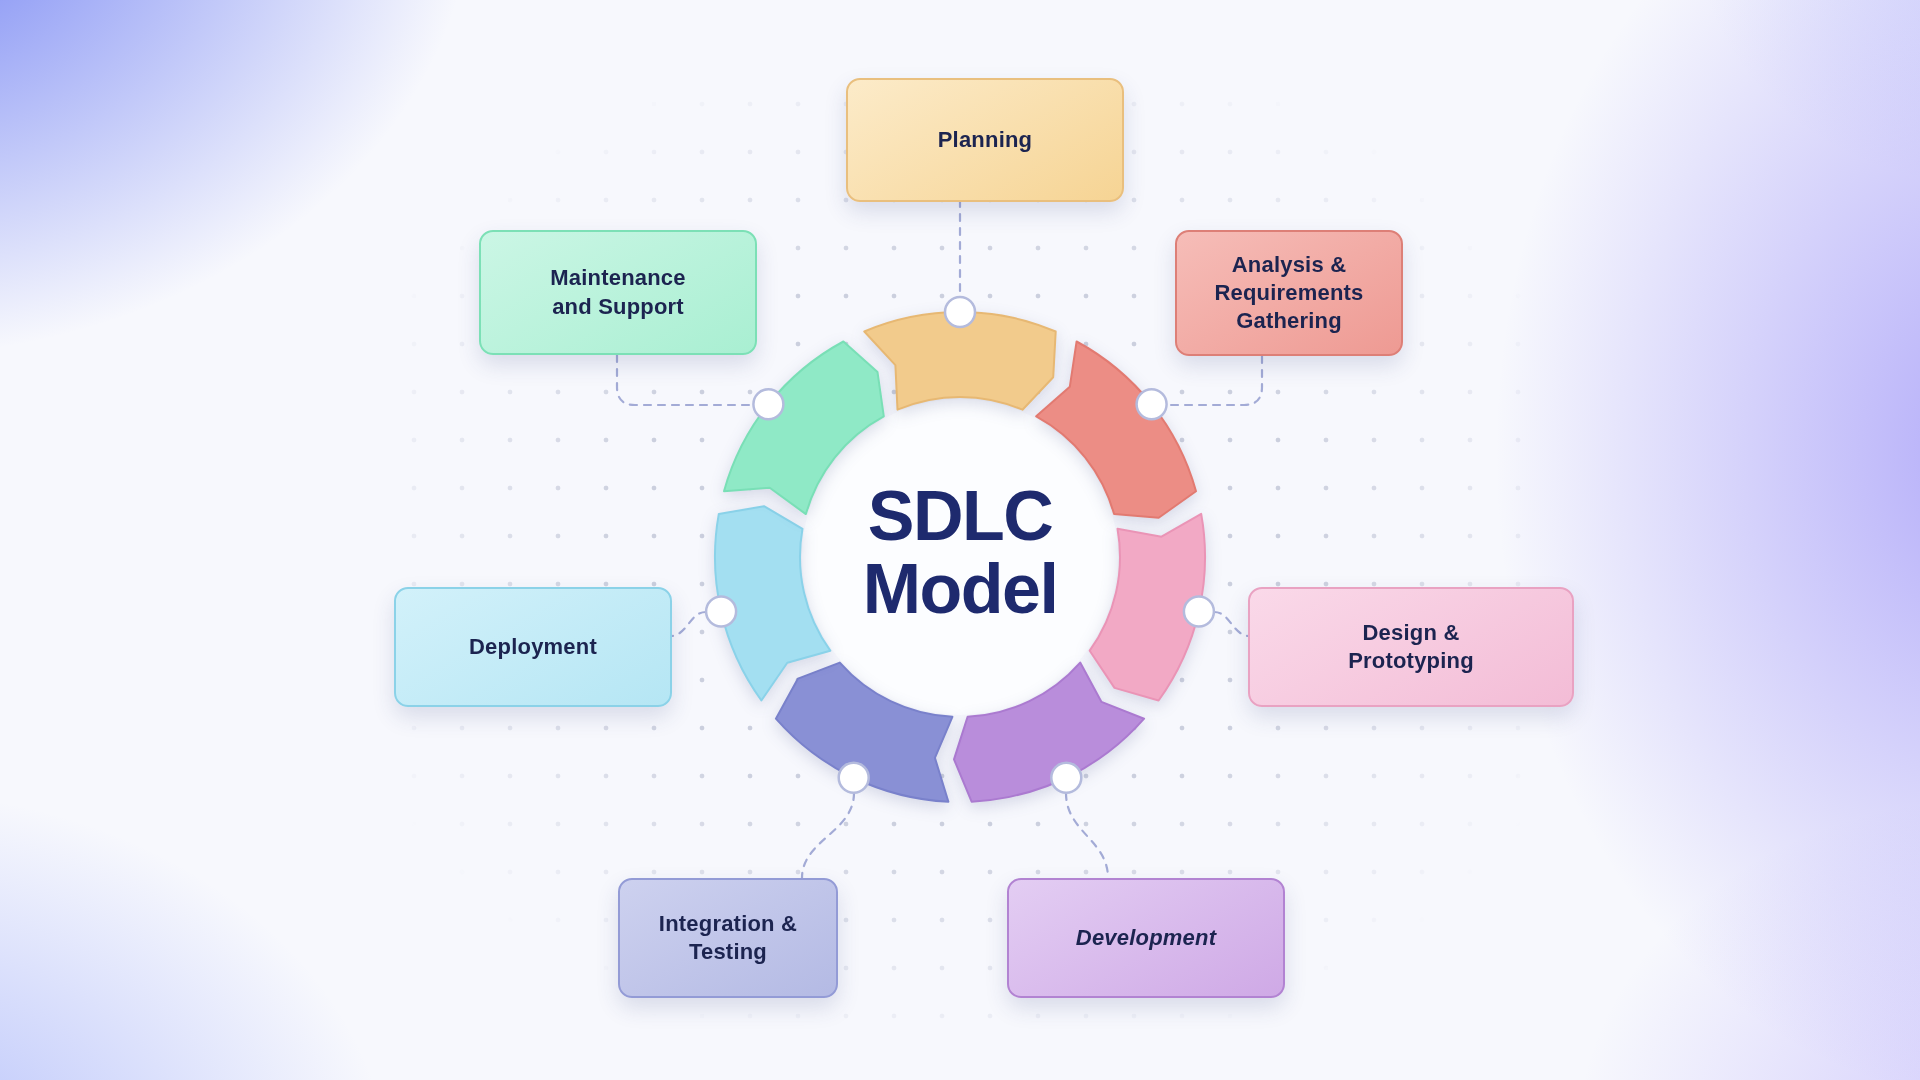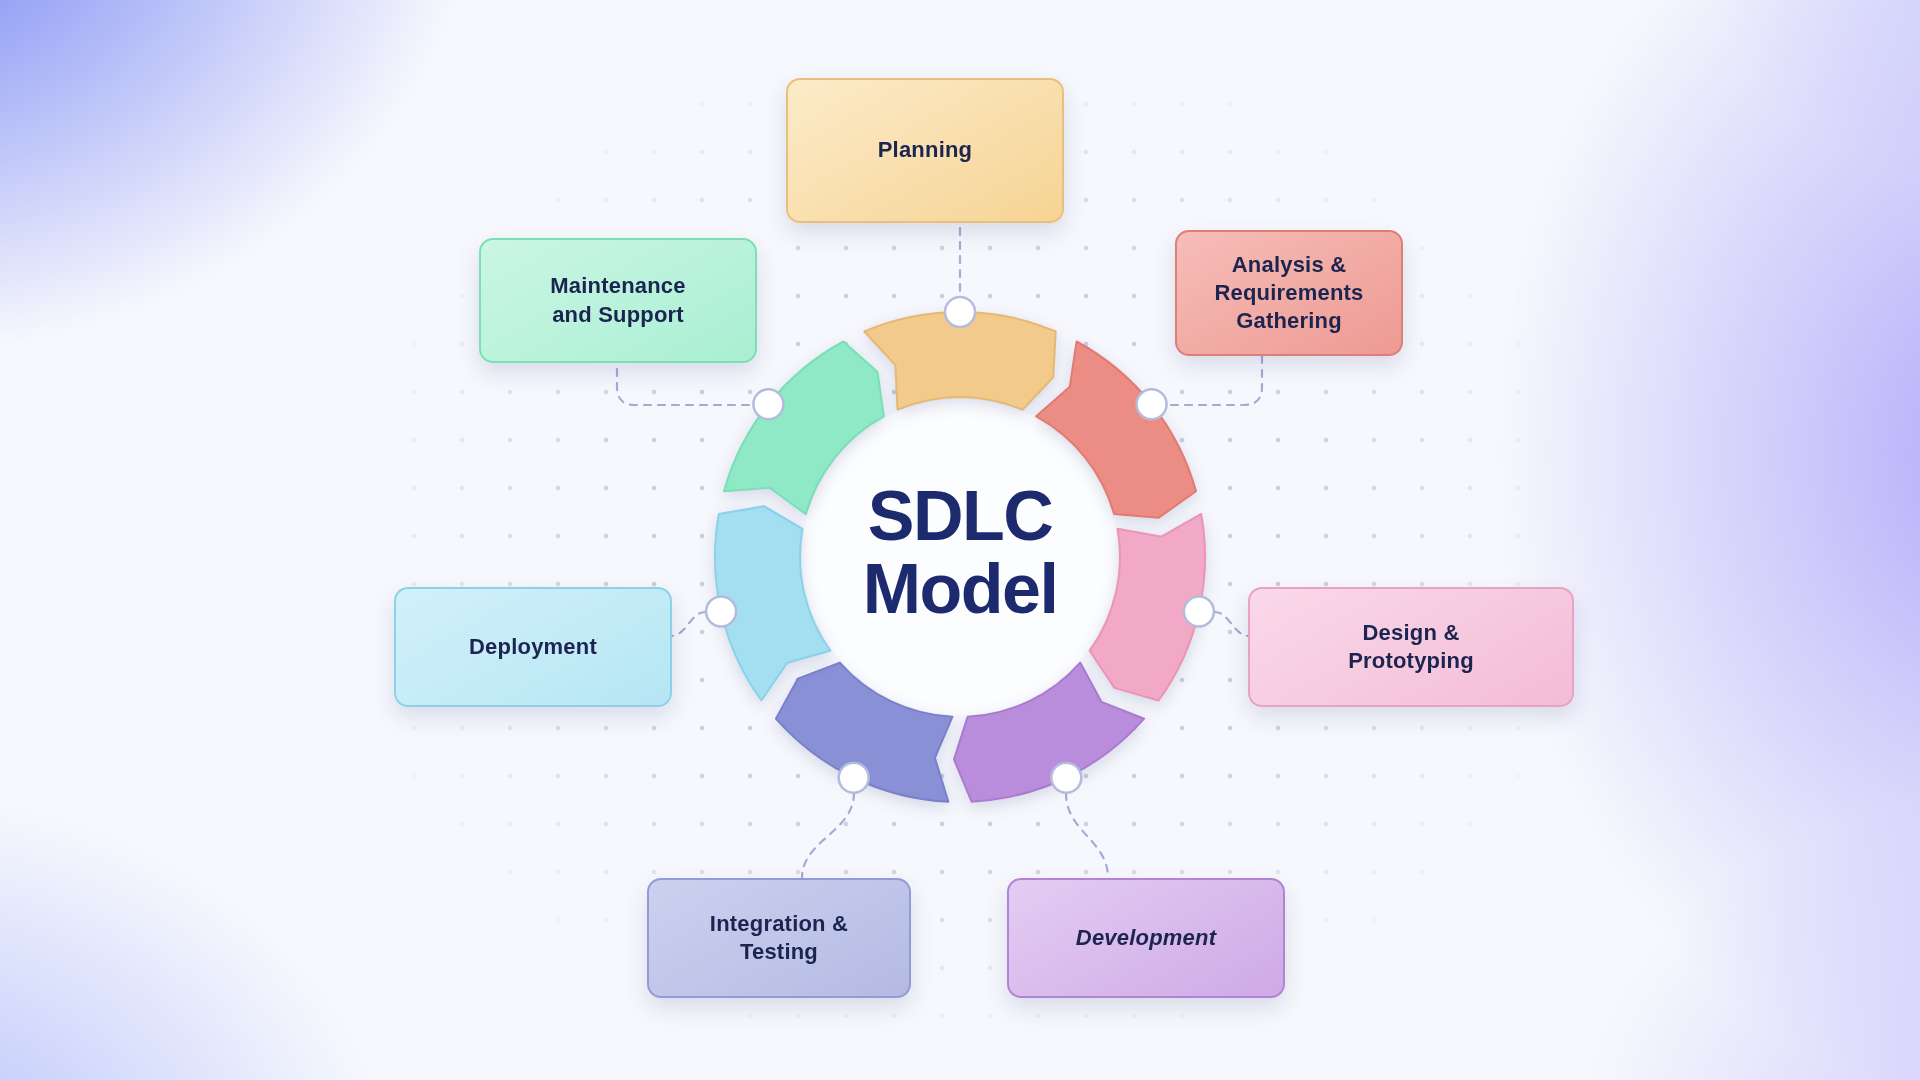--- a/index.html
+++ b/index.html
@@ -68,49 +68,49 @@
       <path d="M 724.0 491.2 A 245 245 0 0 1 843.4 341.5 L 877.5 372.1 L 883.8 416.3 A 160 160 0 0 0 805.9 514.1 L 769.7 487.8 Z" fill="#8fe9c6" stroke="#79dfb6" stroke-width="2" stroke-linejoin="round" class="seg"></path>
       <circle cx="960.0" cy="312.0" r="15" fill="#ffffff" stroke="#b4bbdd" stroke-width="2.5"></circle>
       <circle cx="1151.6" cy="404.2" r="15" fill="#ffffff" stroke="#b4bbdd" stroke-width="2.5"></circle>
       <circle cx="1198.9" cy="611.5" r="15" fill="#ffffff" stroke="#b4bbdd" stroke-width="2.5"></circle>
       <circle cx="1066.3" cy="777.7" r="15" fill="#ffffff" stroke="#b4bbdd" stroke-width="2.5"></circle>
       <circle cx="853.7" cy="777.7" r="15" fill="#ffffff" stroke="#b4bbdd" stroke-width="2.5"></circle>
       <circle cx="721.1" cy="611.5" r="15" fill="#ffffff" stroke="#b4bbdd" stroke-width="2.5"></circle>
       <circle cx="768.4" cy="404.2" r="15" fill="#ffffff" stroke="#b4bbdd" stroke-width="2.5"></circle>
     </svg>
 
-  <div class="phase-box" style="left: 786px; top: 78px; width: 278px; height: 145px; background: linear-gradient(150deg, rgb(252, 235, 201), rgb(246, 212, 148)); border-color: rgb(233, 191, 126);">
+  <div class="phase-box" style="left: 846px; top: 78px; width: 278px; height: 124px; background: linear-gradient(150deg, rgb(252, 235, 201), rgb(246, 212, 148)); border-color: rgb(233, 191, 126);">
     <span class="phase-label" style="color: rgb(28, 36, 80);">Planning</span>
   </div>
 
   <div class="phase-box" style="left: 1163px; top: 230px; width: 228px; height: 126px; background: linear-gradient(150deg, rgb(246, 189, 184), rgb(238, 154, 147)); border-color: rgb(221, 127, 119); margin-left: 12px;">
     <span class="phase-label" style="color: rgb(28, 36, 80);">Analysis &amp;
 Requirements
 Gathering</span>
   </div>
 
   <div class="phase-box" style="left: 1248px; top: 587px; width: 326px; height: 120px; background: linear-gradient(150deg, rgb(250, 217, 233), rgb(243, 188, 214)); border-color: rgb(233, 162, 194);">
     <span class="phase-label" style="color: rgb(28, 36, 80);">Design &amp;
 Prototyping</span>
   </div>
 
   <div class="phase-box" style="left: 1007px; top: 878px; width: 278px; height: 120px; background: linear-gradient(150deg, rgb(227, 205, 243), rgb(207, 169, 230)); border-color: rgb(178, 131, 210);">
     <span class="phase-label" style="color: rgb(28, 36, 80); font-style: italic;">Development</span>
   </div>
 
-  <div class="phase-box" style="left: 647px; top: 878px; width: 264px; height: 120px; background: linear-gradient(150deg, rgb(205, 209, 239), rgb(180, 186, 228)); border-color: rgb(147, 155, 214);">
+  <div class="phase-box" style="left: 618px; top: 878px; width: 220px; height: 120px; background: linear-gradient(150deg, rgb(205, 209, 239), rgb(180, 186, 228)); border-color: rgb(147, 155, 214);">
     <span class="phase-label" style="color: rgb(28, 36, 80);">Integration &amp;
 Testing</span>
   </div>
 
   <div class="phase-box" style="left: 394px; top: 587px; width: 278px; height: 120px; background: linear-gradient(150deg, rgb(210, 241, 250), rgb(181, 230, 244)); border-color: rgb(139, 210, 232);">
     <span class="phase-label" style="color: rgb(28, 36, 80);">Deployment</span>
   </div>
 
-  <div class="phase-box" style="left: 479px; top: 230px; width: 278px; height: 125px; background: linear-gradient(150deg, rgb(203, 246, 229), rgb(169, 239, 210)); border-color: rgb(124, 224, 182); margin-top: 8px;">
+  <div class="phase-box" style="left: 479px; top: 230px; width: 278px; height: 125px; background: linear-gradient(150deg, rgb(203, 246, 229), rgb(169, 239, 210)); border-color: rgb(124, 224, 182);">
     <span class="phase-label" style="color: rgb(28, 36, 80);">Maintenance
 and Support</span>
   </div>
 
   <div class="center-title" style="color: rgb(30, 42, 110);">SDLC
 Model</div>
 
 </div>
 
 </body></html>

